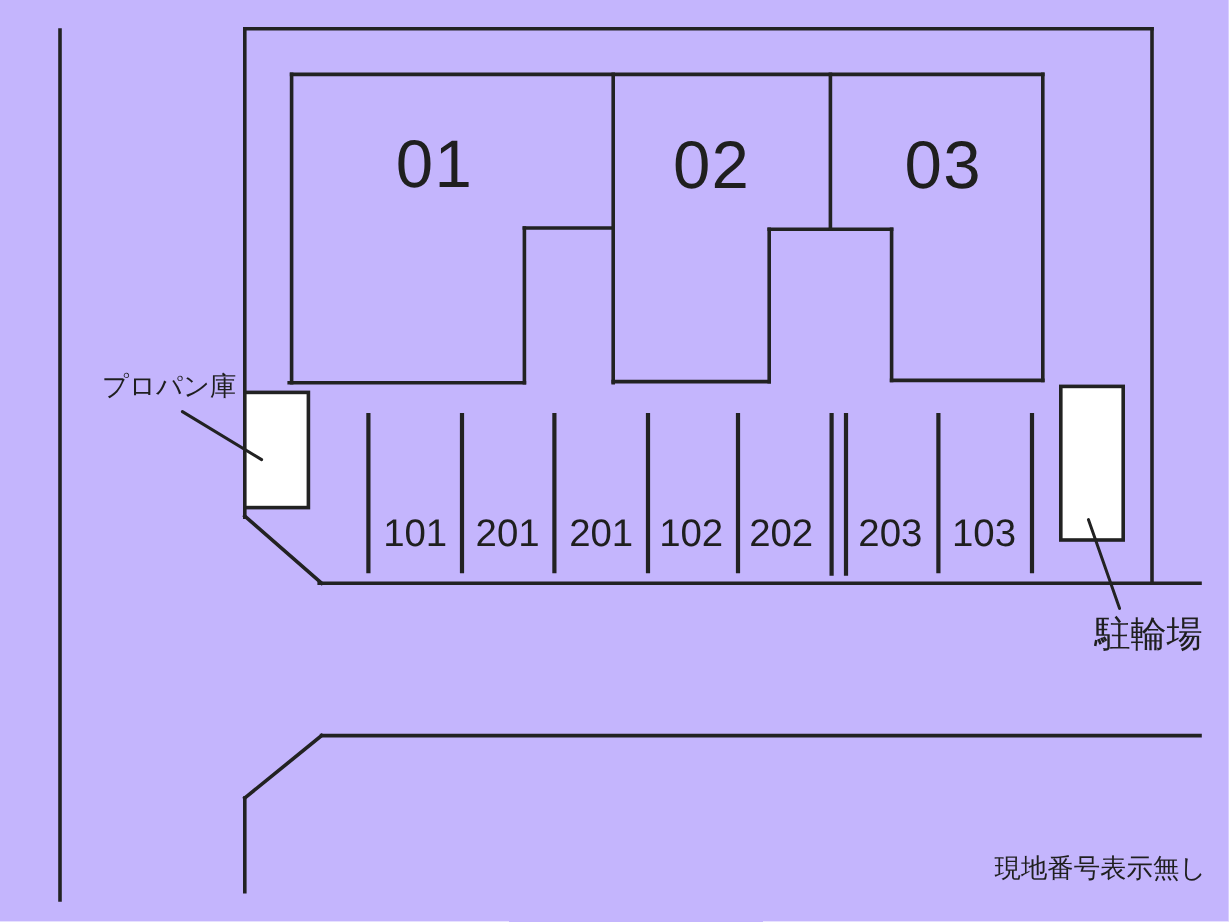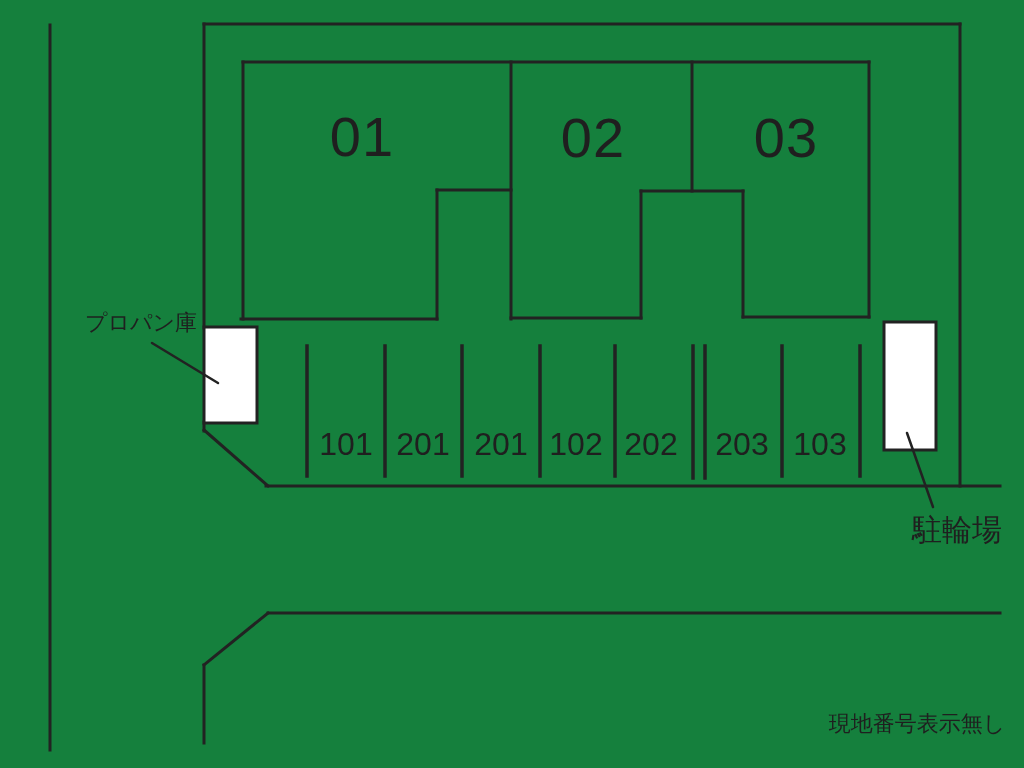--- a/index.html
+++ b/index.html
@@ -8,21 +8,21 @@
     background: #ffffff;
     width: 1024px;
     height: 768px;
     overflow: hidden;
     font-family: "Liberation Sans", sans-serif;
   }
   .stage {
     position: relative;
     width: 1024px;
     height: 768px;
-    background: #15803d;
+    background: #c4b5fd;
   }
   svg { display: block; }
   text {
     font-family: "Liberation Sans", sans-serif;
     fill: #1f1f1f;
   }
   .unit-label  { font-size: 56px; letter-spacing: 1px; }
   .stall-label { font-size: 32px; }
   .jp-small    { font-size: 22px; }
   .jp-mid      { font-size: 30px; }

